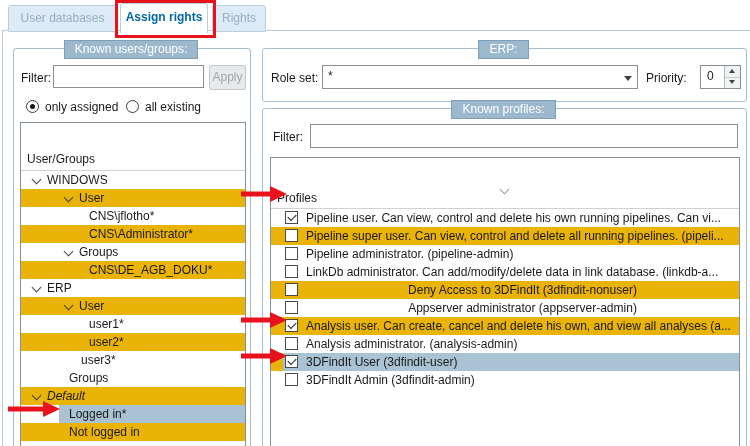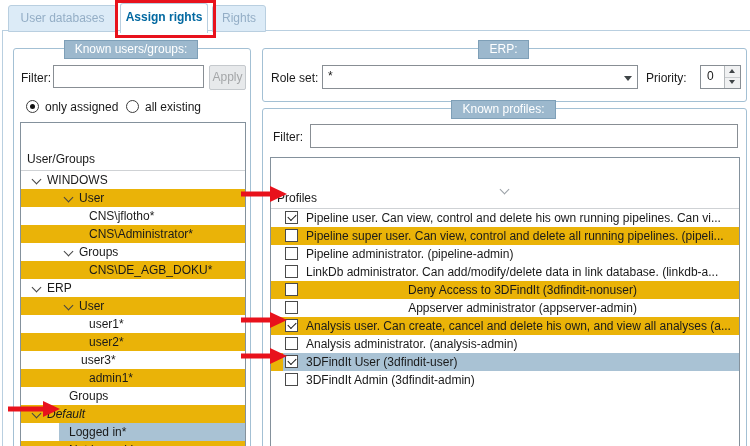--- a/index.html
+++ b/index.html
@@ -123,23 +123,20 @@
         </div>
         <div class="row">
           <span class="txt" style="left: 68px;">user1*</span>
         </div>
         <div class="row stripe">
           <span class="txt" style="left: 68px;">user2*</span>
         </div>
         <div class="row">
           <span class="txt" style="left: 60px;">user3*</span>
         </div>
-        <div class="row stripe">
-          <span class="txt" style="left: 68px;">admin1*</span>
-        </div>
         <div class="row">
           <span class="txt" style="left: 48px;">Groups</span>
         </div>
         <div class="row stripe">
           <span class="chev" style="left: 12px;"></span>
           <span class="txt" style="left: 26px; font-style: italic;">Default</span>
         </div>
         <div class="row">
           <div class="hl" style="left: 38px; background: rgb(169, 194, 212);"></div>
           <span class="txt" style="left: 48px;">Logged in*</span>

